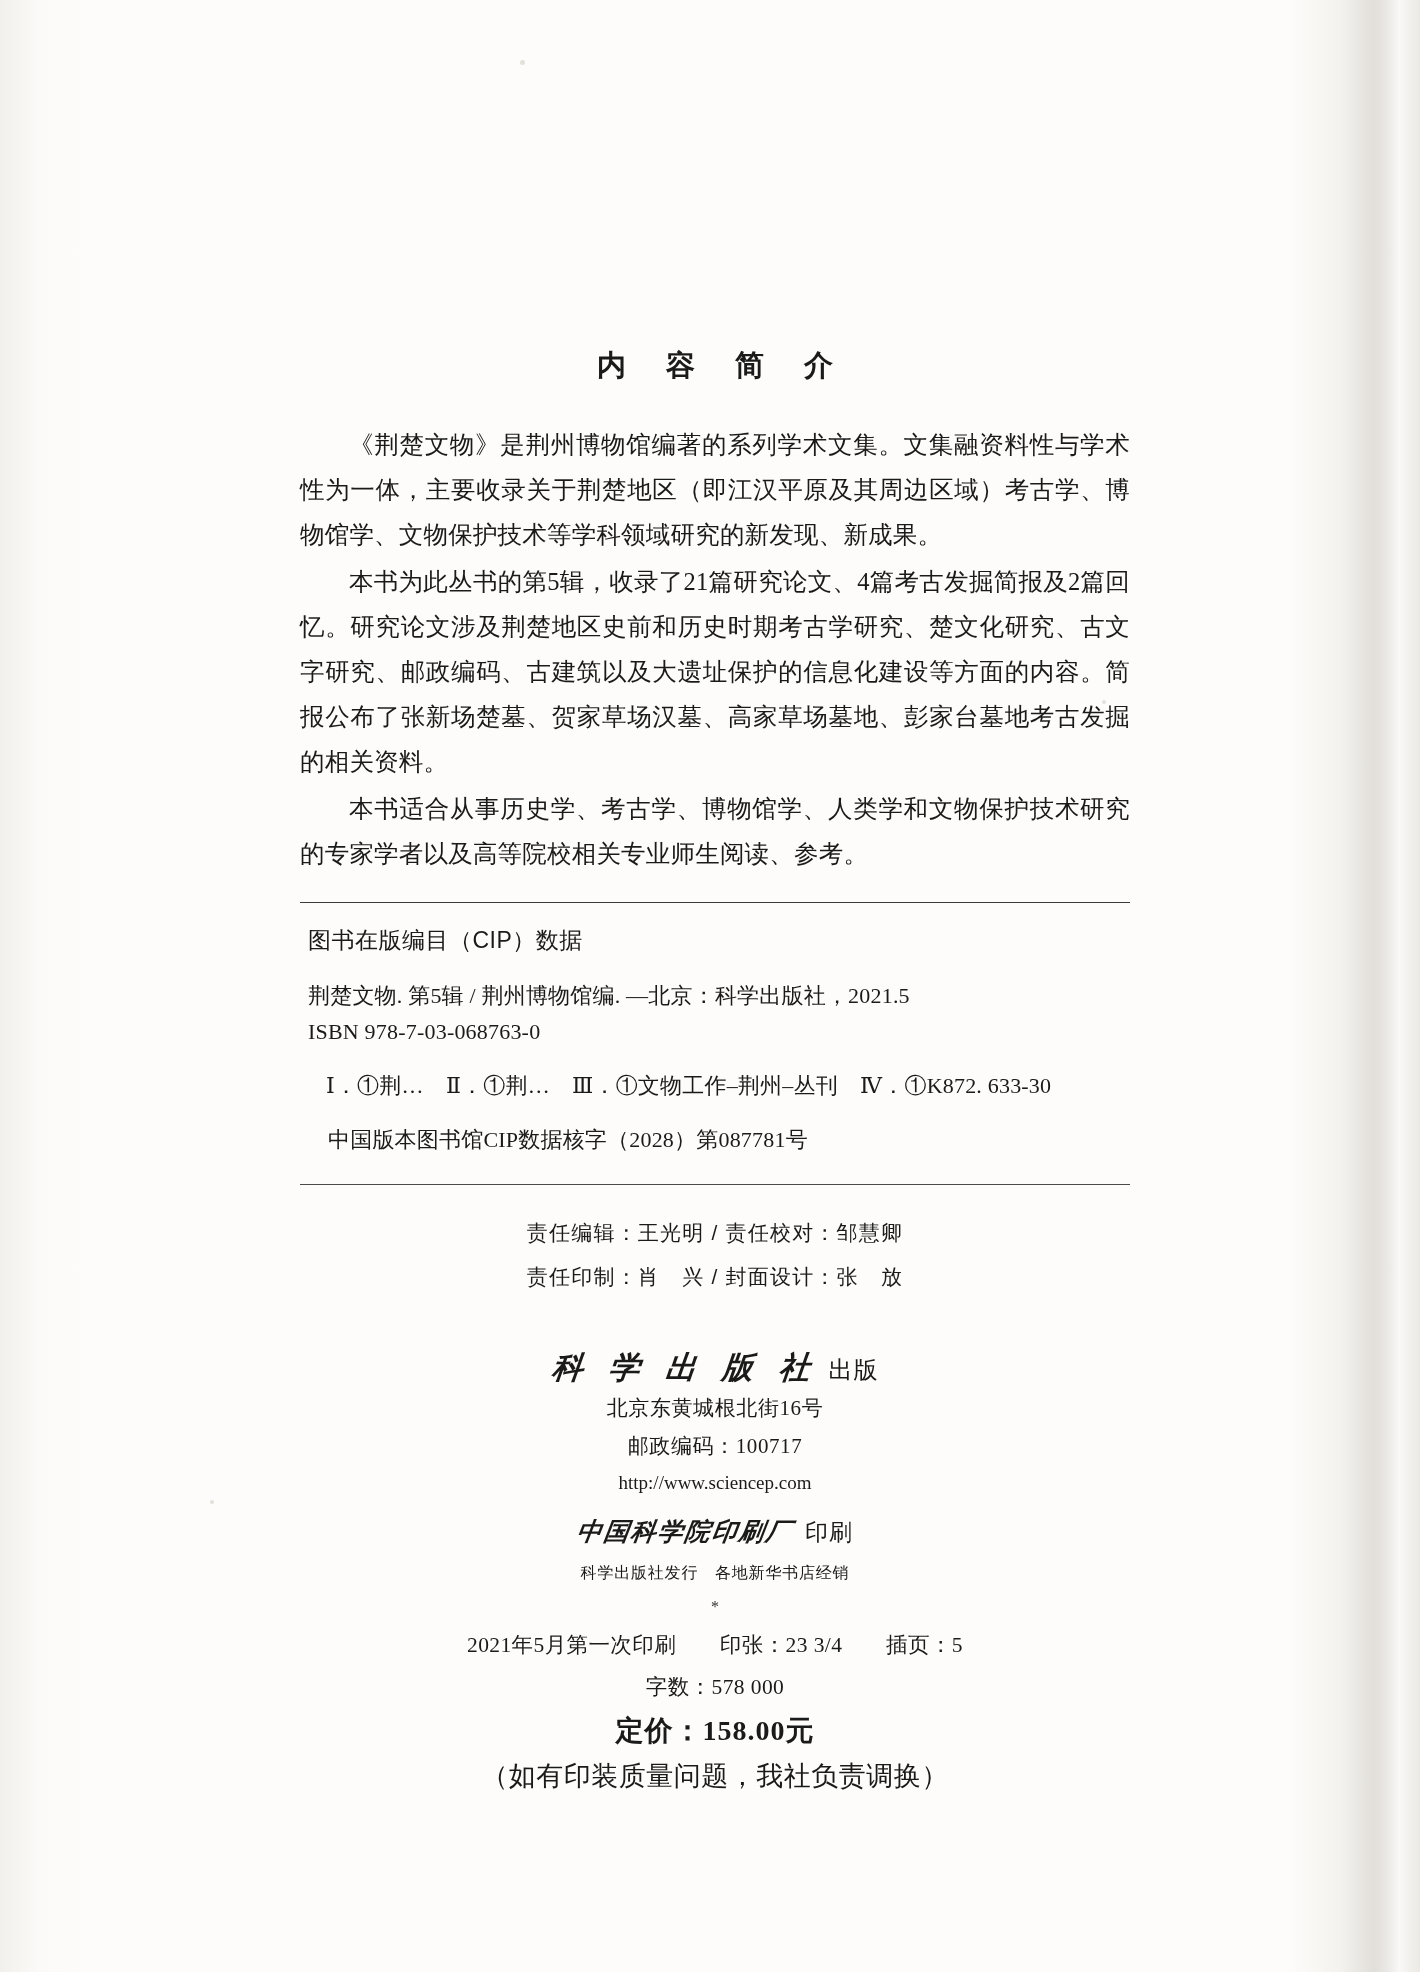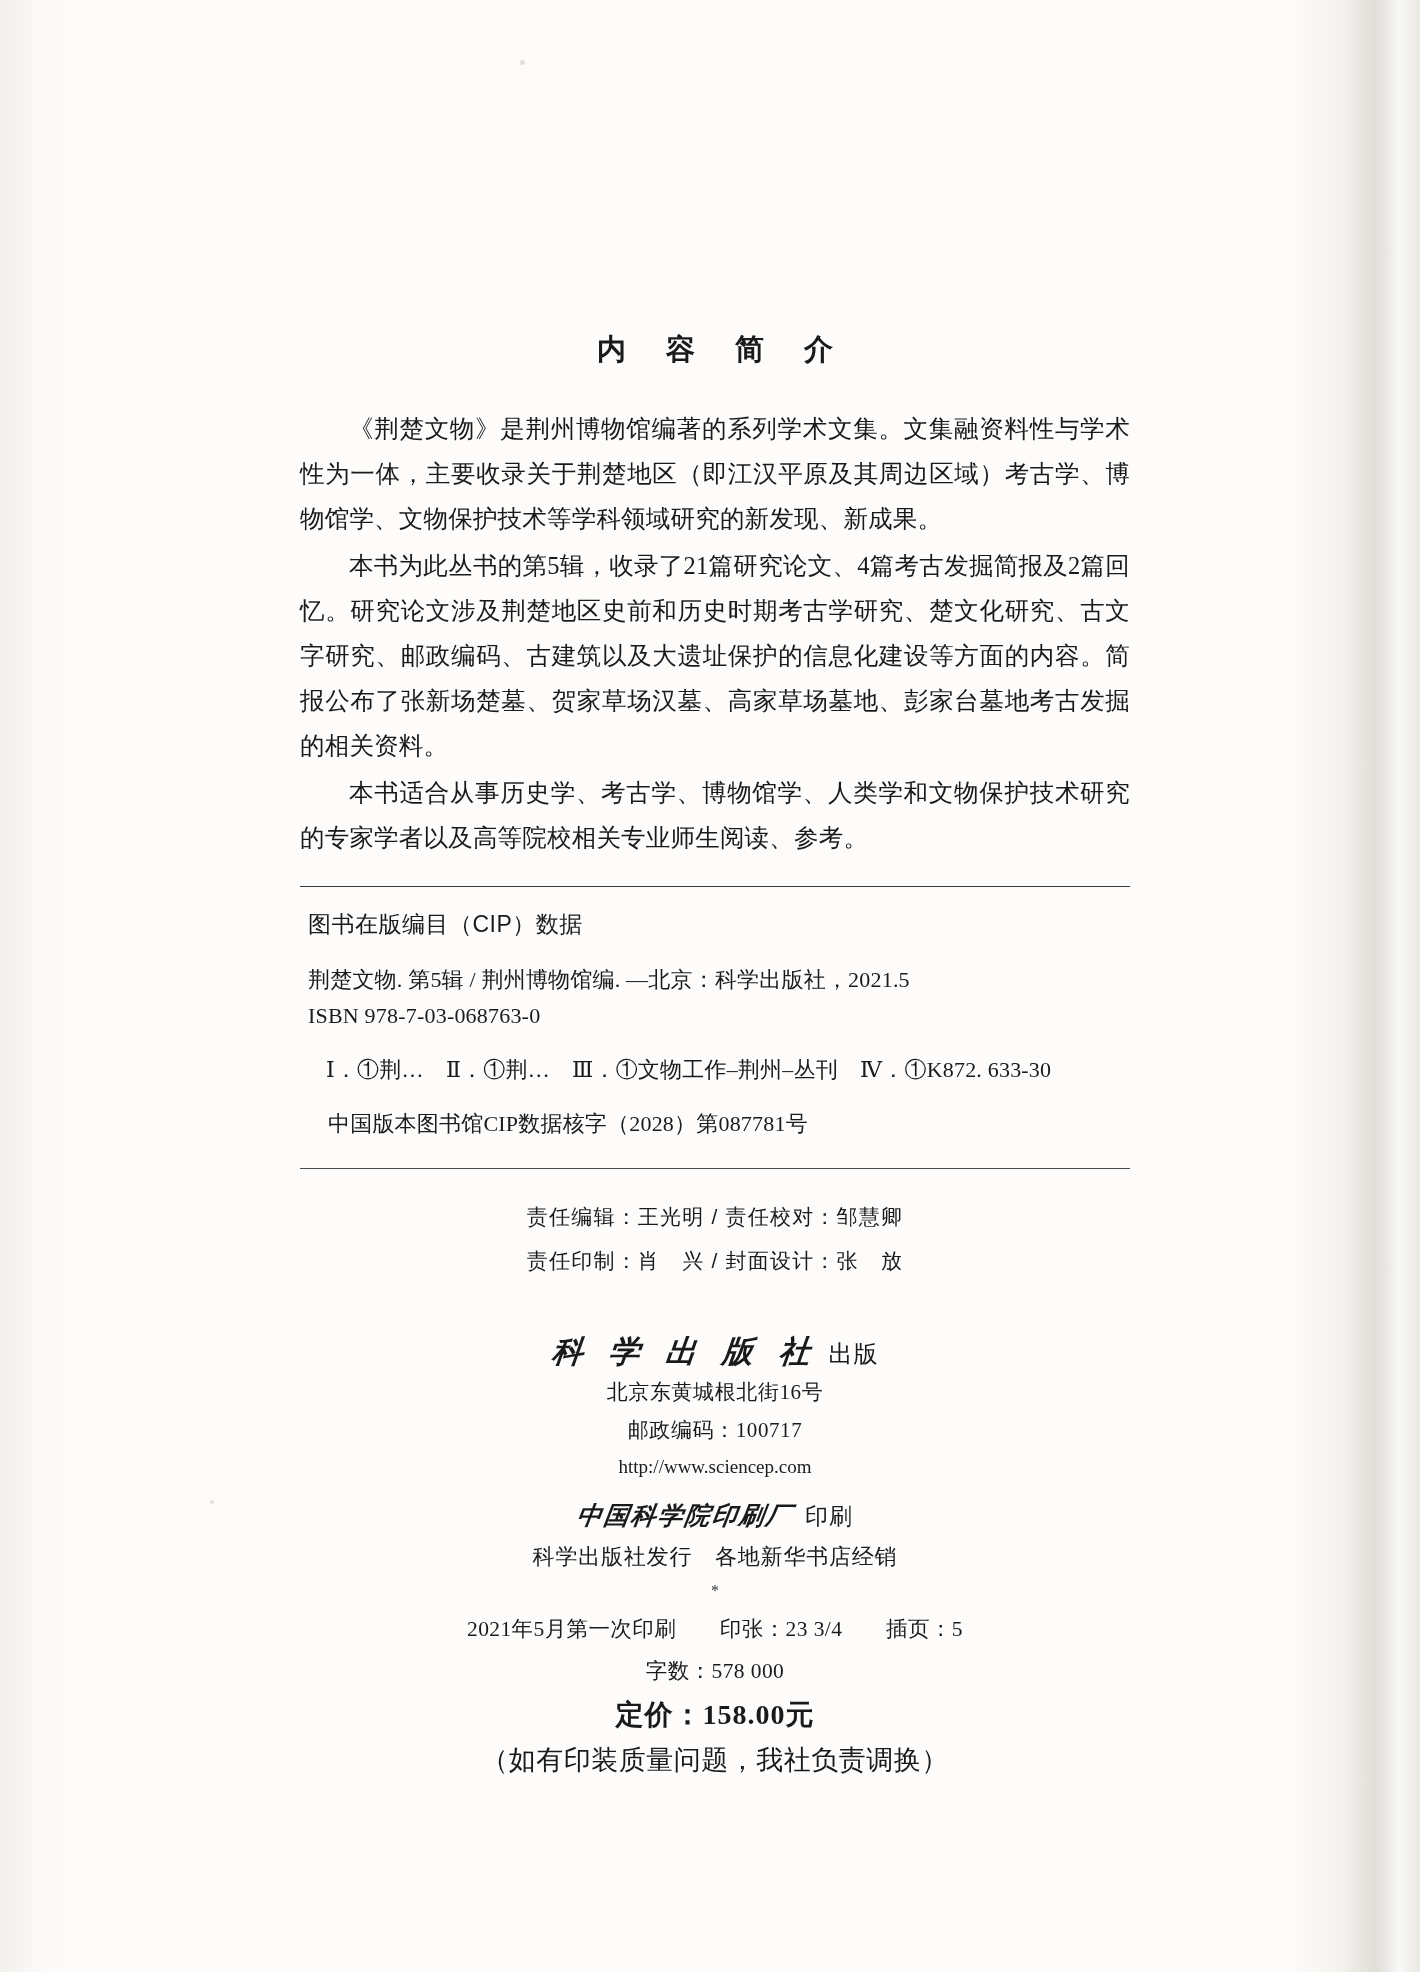--- a/index.html
+++ b/index.html
@@ -43,21 +43,21 @@
   .speck {
     position: absolute;
     background: #cfcac2;
     border-radius: 50%;
     opacity: .55;
   }
 
   .content {
     position: absolute;
     left: 300px;
-    top: 330px;
+    top: 346px;
     width: 830px;
   }
 
   .section-title {
     text-align: center;
     font-size: 29px;
     font-weight: bold;
     letter-spacing: 16px;
     margin: 0 0 36px 0;
     text-indent: 16px;
@@ -169,21 +169,21 @@
     font-style: italic;
     letter-spacing: 2px;
     transform: skewX(-8deg);
     font-family: "Liberation Serif", "DejaVu Serif", serif;
   }
   .printer-suffix {
     font-size: 23px;
     letter-spacing: 1px;
   }
   .distrib {
-    font-size: 22px;
+    font-size: 16px;
     line-height: 42px;
     letter-spacing: 0.8px;
     margin-top: 4px;
   }
   .star {
     font-size: 16px;
     line-height: 26px;
     color: #333;
   }
 

